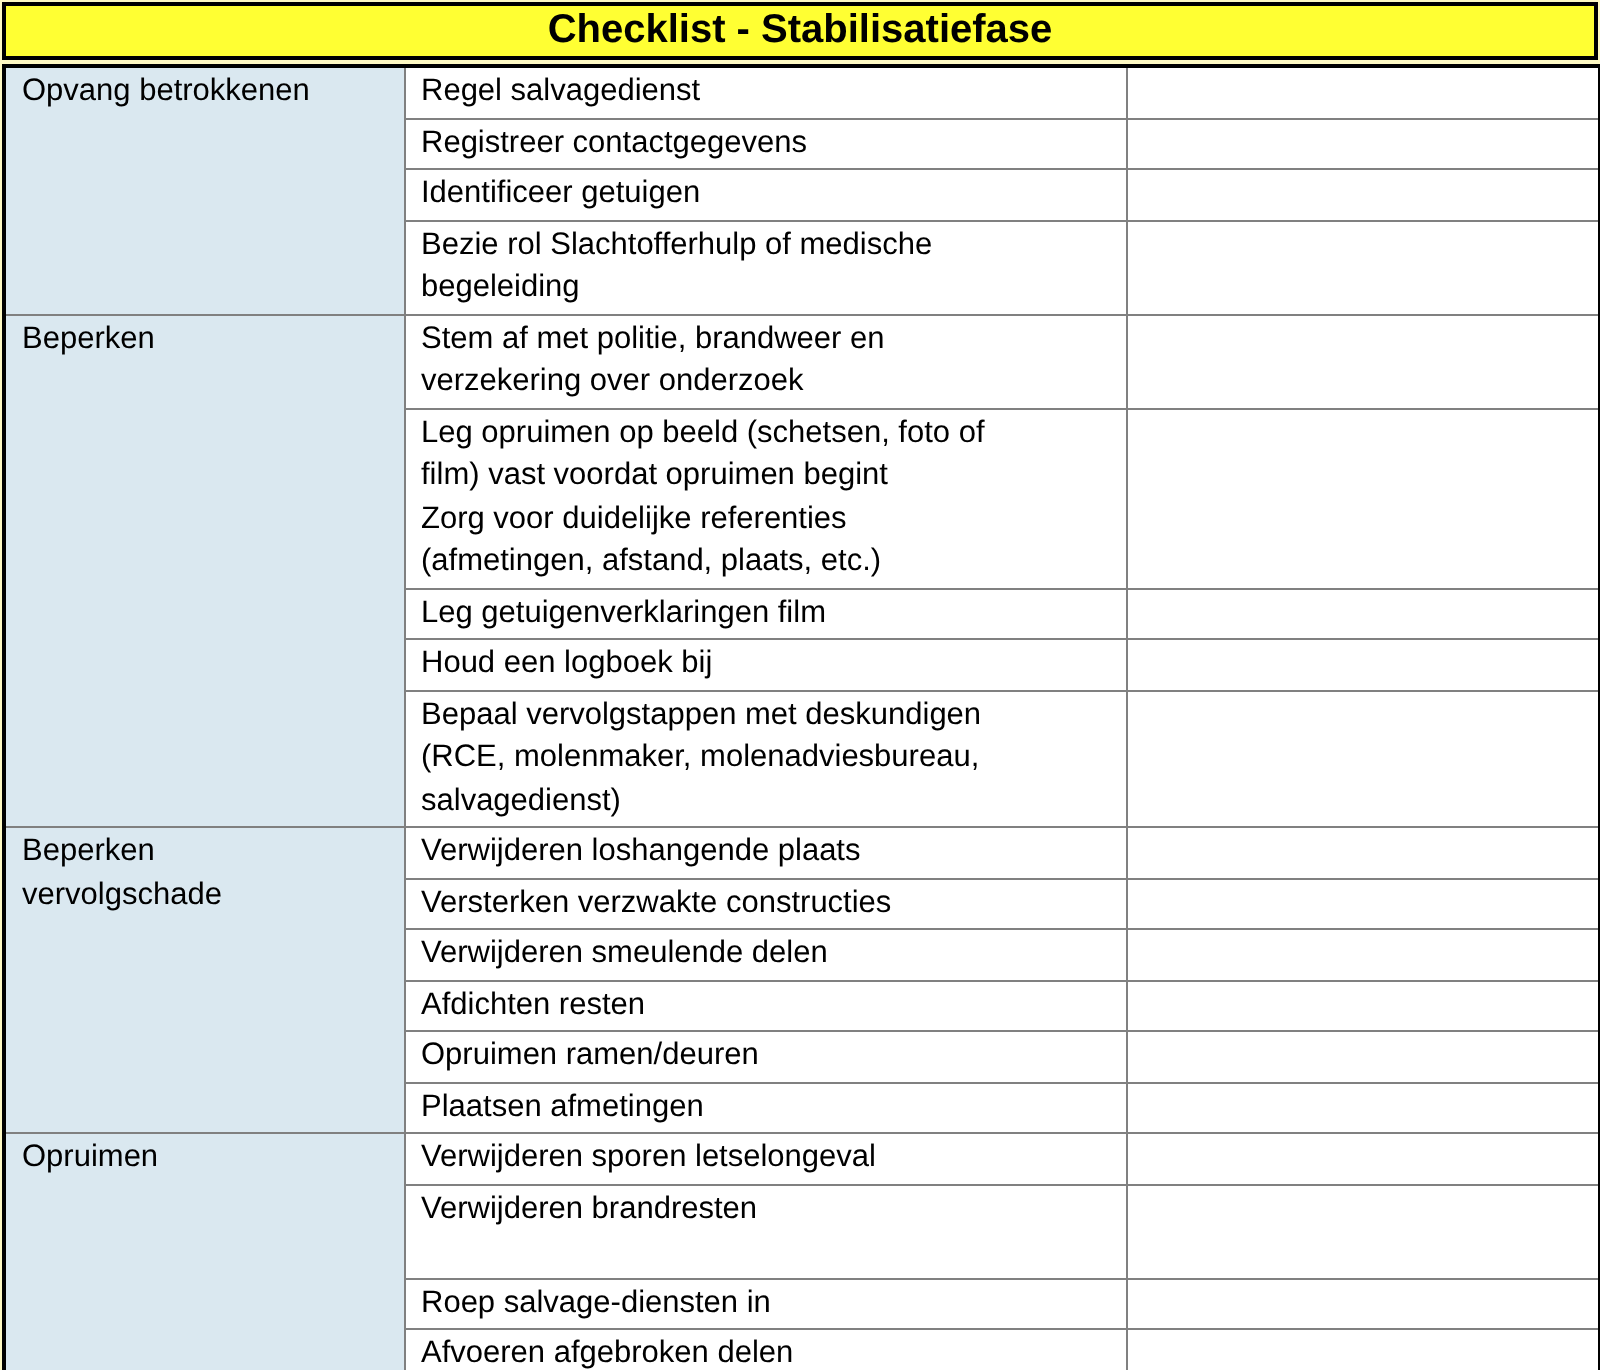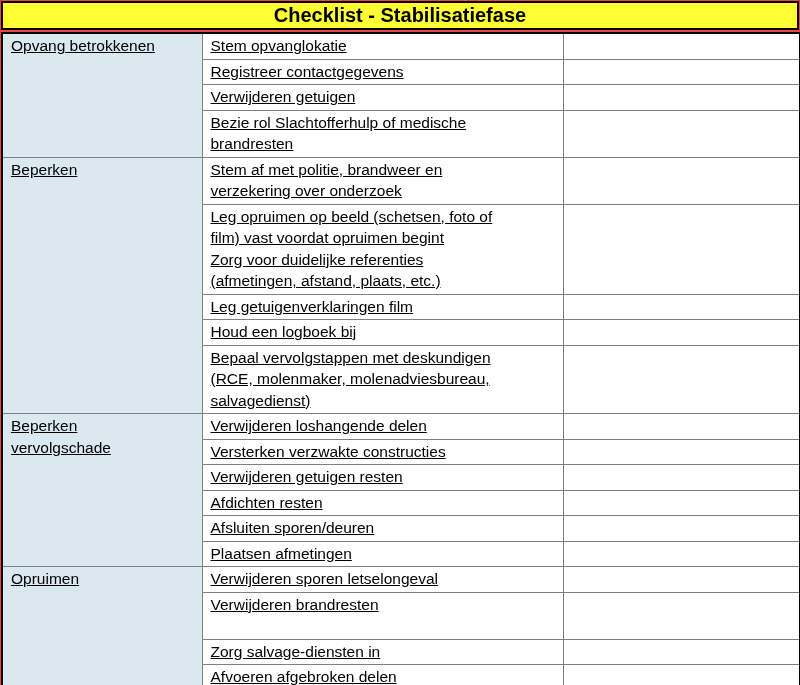--- a/index.html
+++ b/index.html
@@ -10,21 +10,21 @@
     --ink:#000000;
   }
   *{box-sizing:border-box;}
   html,body{margin:0;padding:0;background:#ffffff;}
   body{font-family:"Liberation Sans","DejaVu Sans",sans-serif;color:var(--ink);}
   .page{
     width:800px;
     height:685px;
     padding:1px;
     overflow:hidden;
-    background:#ef4444;
+    background:#fef9c3;
   }
   .title-bar{
     border:2px solid var(--outer);
     background:var(--title-bg);
     height:29px;
     line-height:25px;
     text-align:center;
     font-weight:bold;
     font-size:20px;
     letter-spacing:0;
@@ -37,21 +37,20 @@
     border:2px solid var(--outer);
   }
   table.checklist td{
     border:1.5px solid var(--grid);
     vertical-align:top;
     padding:1px 8px 2px 8px;
     font-size:15.5px;
     line-height:21.5px;
     white-space:pre-line;
     overflow:hidden;
-    text-decoration:underline;
   }
   td.category-cell{
     width:200px;
     background:var(--category-bg);
   }
   td.task-cell{
     width:361px;
     background:#ffffff;
   }
   td.check-cell{
@@ -62,34 +61,34 @@
 </head>
 <body>
 
 <div class="page">
   <div class="title-bar">Checklist - Stabilisatiefase</div>
 
   <table class="checklist">
     <tbody>
         <tr>
           <td class="category-cell" rowspan="4">Opvang betrokkenen</td>
-          <td class="task-cell">Stem opvanglokatie</td>
+          <td class="task-cell">Regel salvagedienst</td>
           <td class="check-cell"></td>
         </tr>
         <tr>
           <td class="task-cell">Registreer contactgegevens</td>
           <td class="check-cell"></td>
         </tr>
         <tr>
-          <td class="task-cell">Verwijderen getuigen</td>
+          <td class="task-cell">Identificeer getuigen</td>
           <td class="check-cell"></td>
         </tr>
         <tr>
           <td class="task-cell">Bezie rol Slachtofferhulp of medische
-brandresten</td>
+begeleiding</td>
           <td class="check-cell"></td>
         </tr>
         <tr>
           <td class="category-cell" rowspan="5">Beperken</td>
           <td class="task-cell">Stem af met politie, brandweer en
 verzekering over onderzoek</td>
           <td class="check-cell"></td>
         </tr>
         <tr>
           <td class="task-cell">Leg opruimen op beeld (schetsen, foto of
@@ -108,54 +107,54 @@
         </tr>
         <tr>
           <td class="task-cell">Bepaal vervolgstappen met deskundigen
 (RCE, molenmaker, molenadviesbureau,
 salvagedienst)</td>
           <td class="check-cell"></td>
         </tr>
         <tr>
           <td class="category-cell" rowspan="6">Beperken
 vervolgschade</td>
-          <td class="task-cell">Verwijderen loshangende delen</td>
+          <td class="task-cell">Verwijderen loshangende plaats</td>
           <td class="check-cell"></td>
         </tr>
         <tr>
           <td class="task-cell">Versterken verzwakte constructies</td>
           <td class="check-cell"></td>
         </tr>
         <tr>
-          <td class="task-cell">Verwijderen getuigen resten</td>
+          <td class="task-cell">Verwijderen smeulende delen</td>
           <td class="check-cell"></td>
         </tr>
         <tr>
           <td class="task-cell">Afdichten resten</td>
           <td class="check-cell"></td>
         </tr>
         <tr>
-          <td class="task-cell">Afsluiten sporen/deuren</td>
+          <td class="task-cell">Opruimen ramen/deuren</td>
           <td class="check-cell"></td>
         </tr>
         <tr>
           <td class="task-cell">Plaatsen afmetingen</td>
           <td class="check-cell"></td>
         </tr>
         <tr>
           <td class="category-cell" rowspan="4">Opruimen</td>
           <td class="task-cell">Verwijderen sporen letselongeval</td>
           <td class="check-cell"></td>
         </tr>
         <tr>
           <td class="task-cell" style="height: 47px;">Verwijderen brandresten</td>
           <td class="check-cell"></td>
         </tr>
         <tr>
-          <td class="task-cell">Zorg salvage-diensten in</td>
+          <td class="task-cell">Roep salvage-diensten in</td>
           <td class="check-cell"></td>
         </tr>
         <tr>
           <td class="task-cell">Afvoeren afgebroken delen</td>
           <td class="check-cell"></td>
         </tr>
       </tbody>
   </table>
 </div>
 

